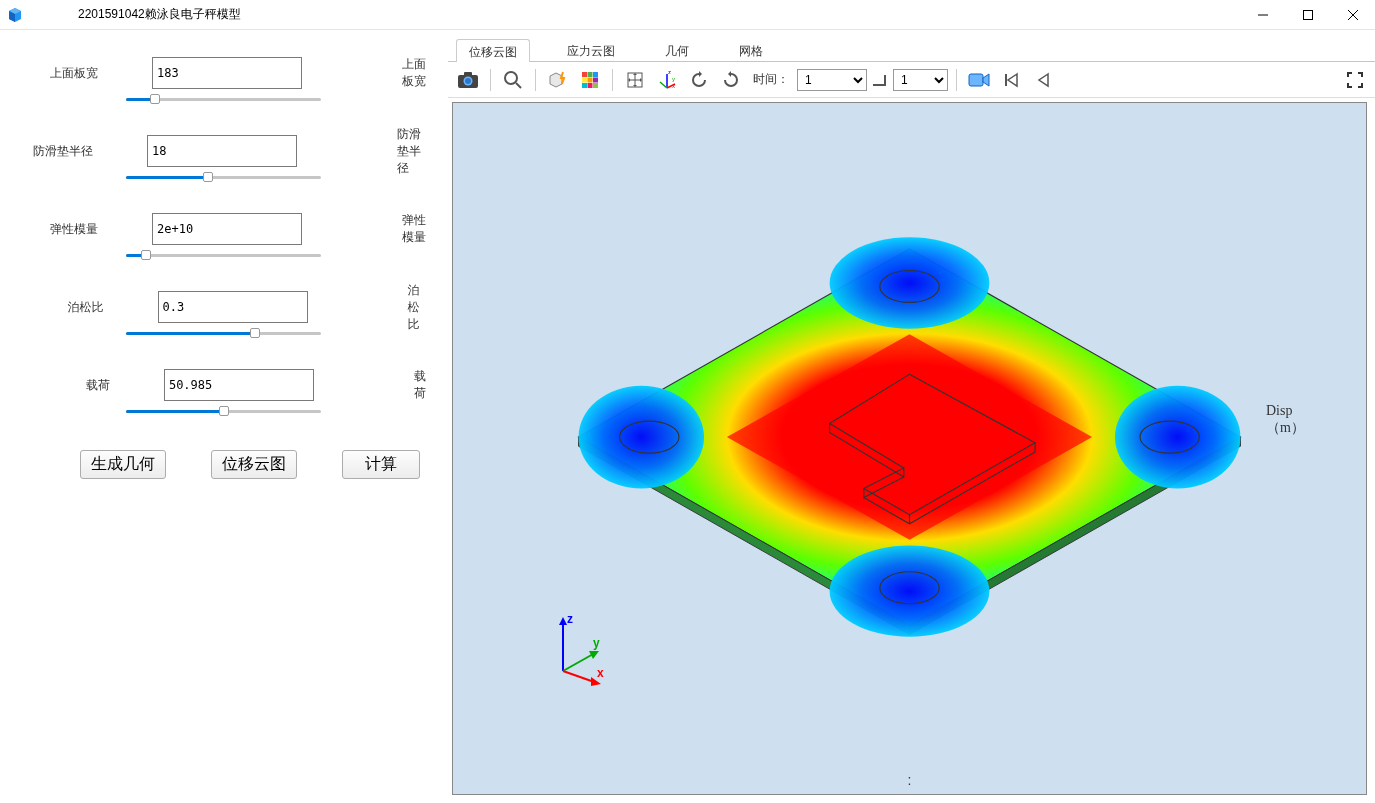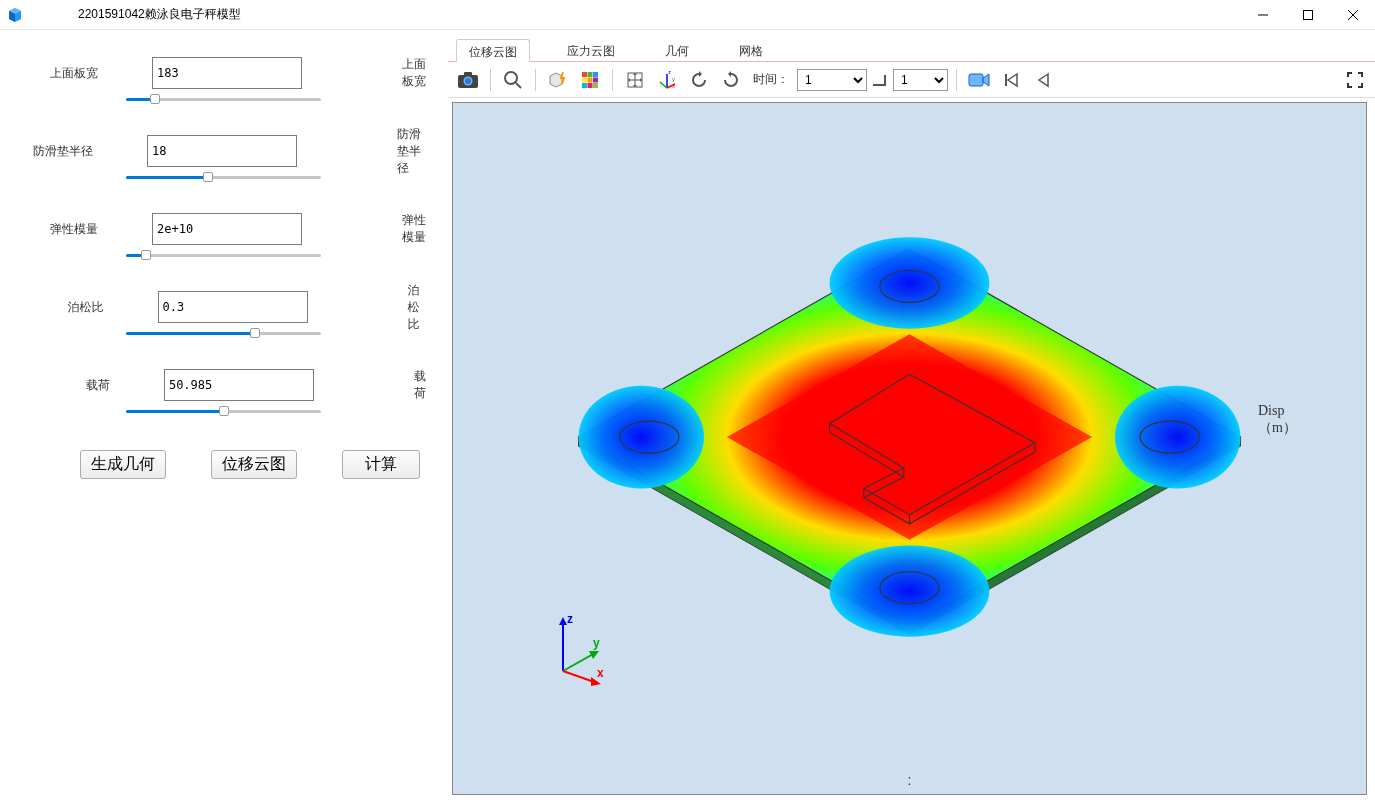--- a/index.html
+++ b/index.html
@@ -196,21 +196,21 @@
 .viewport {
   flex: 1;
   margin: 4px 8px 8px 4px;
   border: 1px solid #888;
   background: #cedff0;
   position: relative;
   overflow: hidden;
 }
 .legend {
   position: absolute;
-  right: 8px;
+  right: 0;
   top: 300px;
   width: 100px;
 }
 .legend-title {
   font-size: 14px;
   font-family: serif;
   color: #333;
   text-align: left;
   line-height: 1.2;
 }

